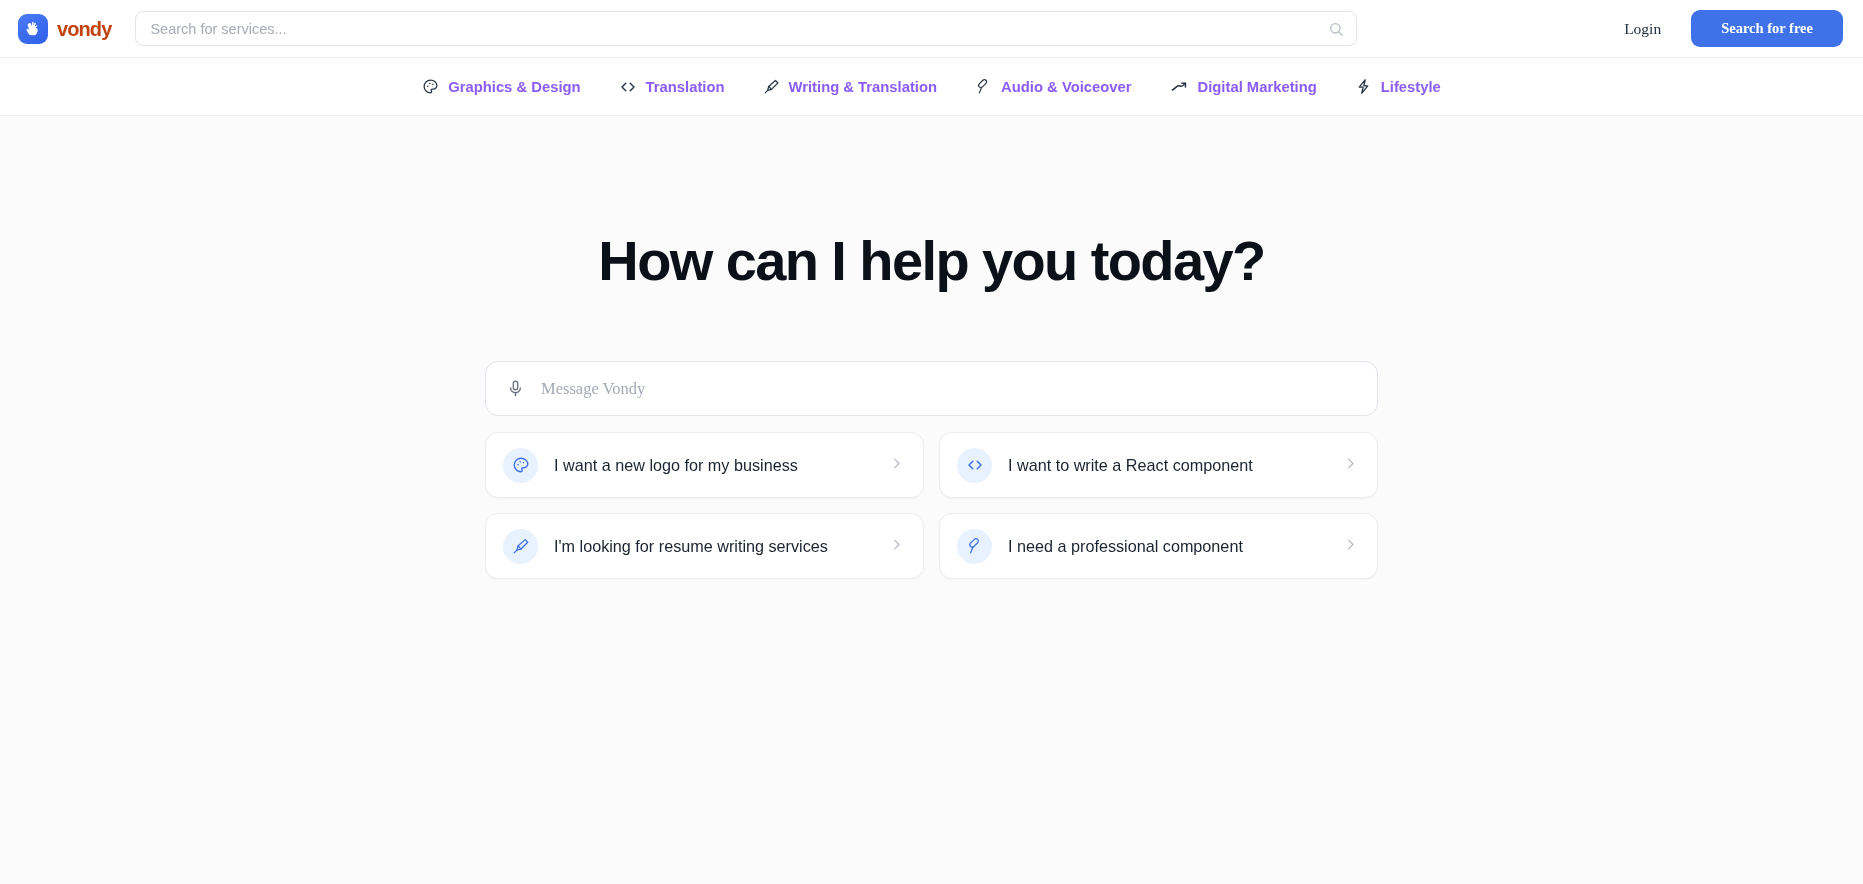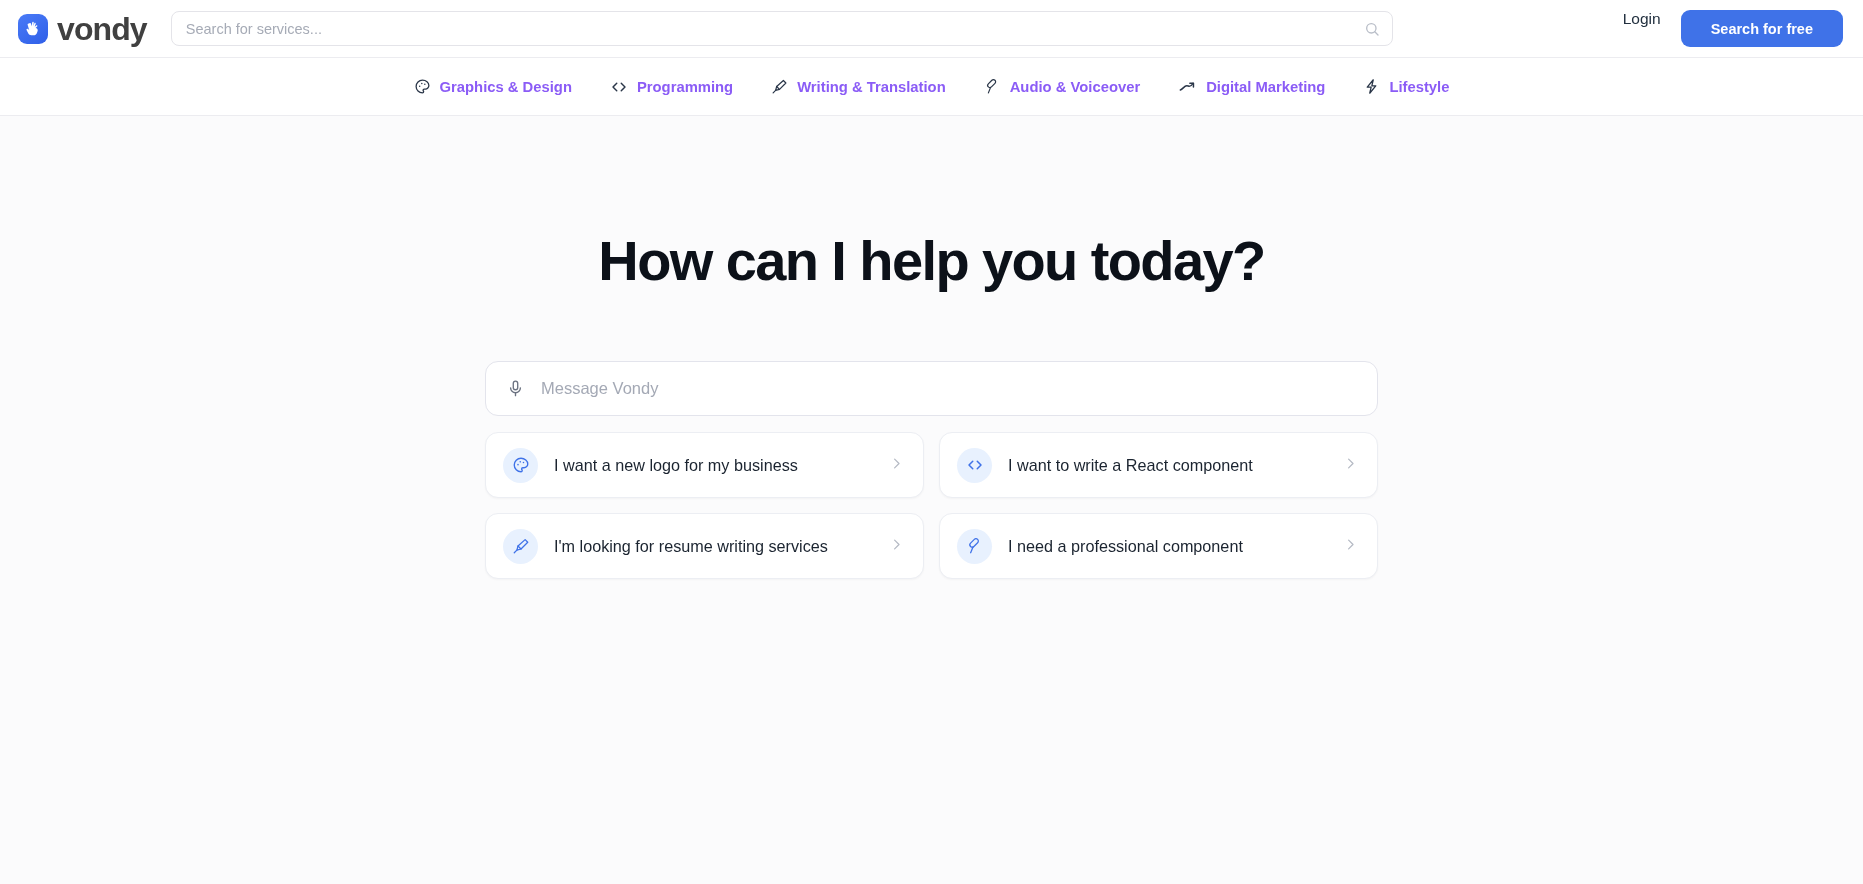--- a/index.html
+++ b/index.html
@@ -41,24 +41,24 @@
     height: 30px;
     border-radius: 9px;
     background: linear-gradient(145deg, #4a7bf7 0%, #2f5fe8 100%);
     display: flex;
     align-items: center;
     justify-content: center;
     flex: 0 0 auto;
   }
 
   .brand-name {
-    font-size: 32px;
+    font-size: 20px;
     font-weight: 700;
     letter-spacing: -0.9px;
-    color: #404040;
+    color: #c2410c;
     line-height: 1;
   }
 
   .search-wrap {
     margin-left: 24px;
     flex: 0 0 1222px;
     position: relative;
     height: 35px;
   }
 
@@ -83,23 +83,24 @@
     transform: translateY(-50%);
     width: 16px;
     height: 16px;
     color: #b9bec8;
     pointer-events: none;
   }
 
   .header-right {
     margin-left: auto;
     display: flex;
-    align-items: flex-start;
-    gap: 20px;
+    align-items: center;
+    gap: 30px;
     padding-right: 6px;
+    font-family: Liberation Serif, serif;
   }
 
   .login-link {
     font-size: 15.5px;
     color: #22303f;
     cursor: pointer;
     background: none;
     border: none;
     font-family: inherit;
     white-space: nowrap;
@@ -184,21 +185,21 @@
     cursor: pointer;
     flex: 0 0 auto;
   }
 
   .composer-input {
     flex: 1;
     border: none;
     outline: none;
     background: transparent;
     font-size: 16.5px;
-    font-family: Liberation Sans, sans-serif;
+    font-family: Liberation Serif, serif;
     color: #1b2430;
     height: 100%;
   }
   .composer-input::placeholder { color: #a4a9b5; }
 
   .suggestions {
     margin-top: 16px;
     width: 893px;
     display: grid;
     grid-template-columns: 1fr 1fr;
@@ -288,21 +289,21 @@
     <span>Graphics &amp; Design</span>
   </div>
 
   <div class="nav-item">
     <span>
       <svg width="18" height="18" viewBox="0 0 24 24" fill="none" stroke="#2a3648" stroke-width="1.9" stroke-linecap="round" stroke-linejoin="round">
         <polyline points="9,7 4,12 9,17"></polyline>
         <polyline points="15,7 20,12 15,17"></polyline>
       </svg>
     </span>
-    <span>Programming</span>
+    <span>Translation</span>
   </div>
 
   <div class="nav-item">
     <span>
       <svg width="17" height="17" viewBox="0 0 24 24" fill="none" stroke="#2a3648" stroke-width="1.7" stroke-linecap="round" stroke-linejoin="round">
         <path d="M17.5 3.5 21 7l-9 9-5.5 1.5L8 12z"></path>
         <path d="M6.5 17.5 3 21"></path>
         <path d="M8 12l4 4"></path>
       </svg>
     </span>

